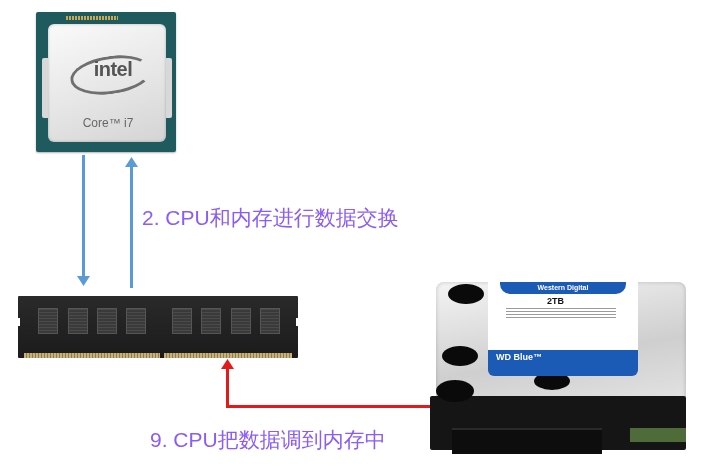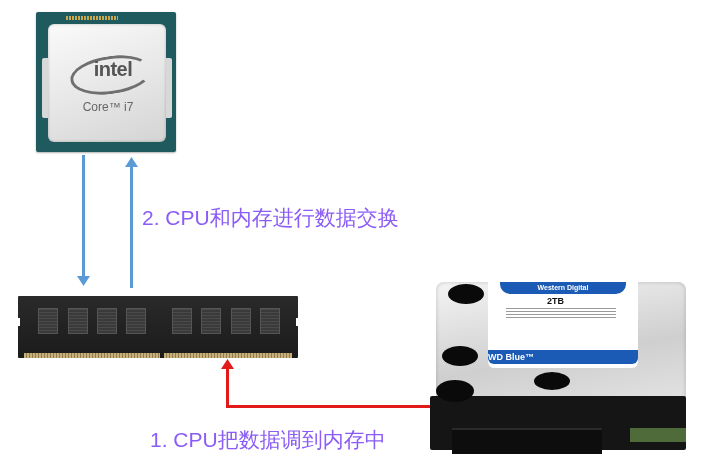--- a/index.html
+++ b/index.html
@@ -14,21 +14,21 @@
               background: repeating-linear-gradient(90deg,#c9a84e 0 2px,#1f5b5e 2px 3px); }
   .cpu-tab-l { left: 42px; top: 58px; width: 12px; height: 60px; background: #d8d8d8; border-radius: 2px; }
   .cpu-tab-r { left: 160px; top: 58px; width: 12px; height: 60px; background: #d8d8d8; border-radius: 2px; }
   .cpu-ihs { left: 48px; top: 24px; width: 118px; height: 118px; border-radius: 6px;
              background: linear-gradient(160deg,#fafafa 0%,#e6e6e6 55%,#d4d4d4 100%);
              box-shadow: inset 0 0 3px rgba(0,0,0,0.25); }
   .intel-ring { left: 70px; top: 56px; width: 76px; height: 32px; border: 3px solid #6f6f6f;
                 border-radius: 50%; border-right-color: transparent; transform: rotate(-8deg); }
   .intel-word { left: 78px; top: 58px; width: 70px; text-align: center; font-size: 20px;
                 color: #555; font-weight: bold; letter-spacing: -0.5px; }
-  .core-word { left: 66px; top: 100px; width: 84px; text-align: center; font-size: 12px; color: #666; }
+  .core-word { left: 66px; top: 116px; width: 84px; text-align: center; font-size: 12px; color: #666; }
 
   
   .ram { left: 18px; top: 296px; width: 280px; height: 62px; background: linear-gradient(180deg,#2a2a2a,#1b1b1b);
          border-radius: 1px; }
   .ram-notch-l { left: 14px; top: 318px; width: 6px; height: 8px; background: #fff; }
   .ram-notch-r { left: 296px; top: 318px; width: 6px; height: 8px; background: #fff; }
   .ram-chip { top: 308px; width: 20px; height: 26px; background: #3c3c3c;
               border: 1px solid #555; box-sizing: border-box;
               background-image: repeating-linear-gradient(0deg,#3a3a3a 0 2px,#4a4a4a 2px 3px); }
   .ram-pins { top: 353px; height: 5px;
@@ -38,22 +38,22 @@
   .hdd-top { left: 436px; top: 282px; width: 250px; height: 118px; border-radius: 8px 8px 0 0;
              background: linear-gradient(170deg,#f4f4f4,#cfcfcf 60%,#e2e2e2); box-shadow: inset 0 0 4px rgba(0,0,0,0.2); }
   .hdd-base { left: 430px; top: 396px; width: 256px; height: 54px; background: #151515; border-radius: 2px; }
   .hdd-conn { left: 452px; top: 428px; width: 150px; height: 24px; background: #0d0d0d; border-top: 2px solid #2a2a2a; }
   .hdd-pcb { left: 630px; top: 428px; width: 56px; height: 14px; background: #4f6b3a; }
   .hdd-hole { background: #0a0a0a; border-radius: 50%; }
   .label-blue { left: 488px; top: 282px; width: 150px; height: 86px; background: #ffffff;
                 border-radius: 0 0 6px 6px; overflow: hidden; }
   .label-head { left: 500px; top: 282px; width: 126px; height: 12px; background: #1c5bb5;
                 border-radius: 0 0 10px 10px; color: #fff; font-size: 7px; text-align: center; font-weight: bold; line-height: 12px; }
-  .label-foot { left: 488px; top: 350px; width: 150px; height: 14px; background: #1c5bb5;
-                border-radius: 0 0 6px 6px; color: #fff; font-size: 9px; font-weight: bold; line-height: 14px; box-sizing: border-box; }
+  .label-foot { left: 488px; top: 350px; width: 150px; height: 26px; background: #1c5bb5;
+                border-radius: 0 0 6px 6px; color: #fff; font-size: 9px; font-weight: bold; line-height: 14px; padding-left: 8px; box-sizing: border-box; }
   .label-cap { left: 506px; top: 296px; font-size: 9px; font-weight: bold; color: #111; margin-left: 41px; }
   .label-lines { left: 506px; top: 308px; width: 110px; height: 10px;
                  background: repeating-linear-gradient(0deg,#9a9a9a 0 1px,transparent 1px 3px); }
 
   
   .blue-line { background: #5b9bd5; width: 3px; }
   .red-line { background: #e31a1a; }
 
   .caption { font-size: 21px; color: #8b5cf6; white-space: nowrap; }
 </style>
@@ -96,21 +96,21 @@
 <div class="abs ram-chip" style="left:260px"></div>
 <div class="abs ram-pins" style="left:24px;width:136px;"></div>
 <div class="abs ram-pins" style="left:164px;width:128px;"></div>
 
 <div class="abs red-line" style="left:226px;top:405px;width:210px;height:3px;"></div>
 <div class="abs red-line" style="left:226px;top:368px;width:3px;height:40px;"></div>
 <svg class="abs" style="left:221px;top:359px" width="13" height="10">
     <polygon points="6.5,0 13,10 0,10" fill="#e31a1a"></polygon>
   </svg>
 
-<div class="abs caption" style="left:150px;top:426px;">1. CPU把数据调到内存中</div>
+<div class="abs caption" style="left:150px;top:426px;">9. CPU把数据调到内存中</div>
 
 <div class="abs hdd-top"></div>
 <div class="abs hdd-base"></div>
 <div class="abs hdd-conn"></div>
 <div class="abs hdd-pcb"></div>
 <div class="abs hdd-hole" style="left:448px;top:284px;width:36px;height:20px;"></div>
 <div class="abs hdd-hole" style="left:442px;top:346px;width:36px;height:20px;"></div>
 <div class="abs hdd-hole" style="left:436px;top:380px;width:38px;height:22px;"></div>
 <div class="abs hdd-hole" style="left:534px;top:372px;width:36px;height:18px;"></div>
 <div class="abs label-blue"></div>

